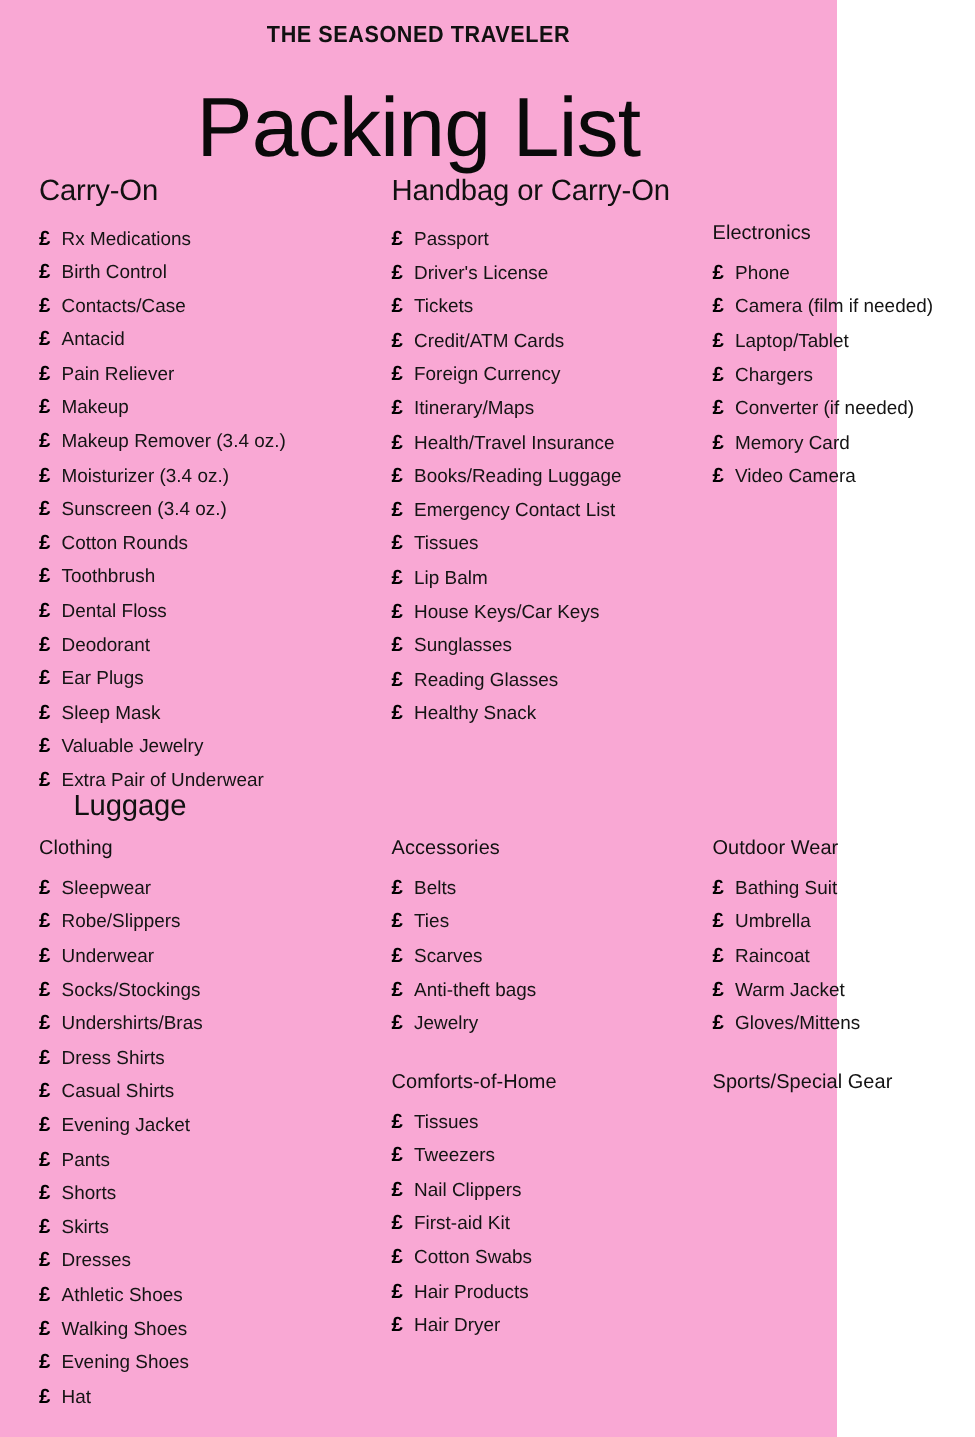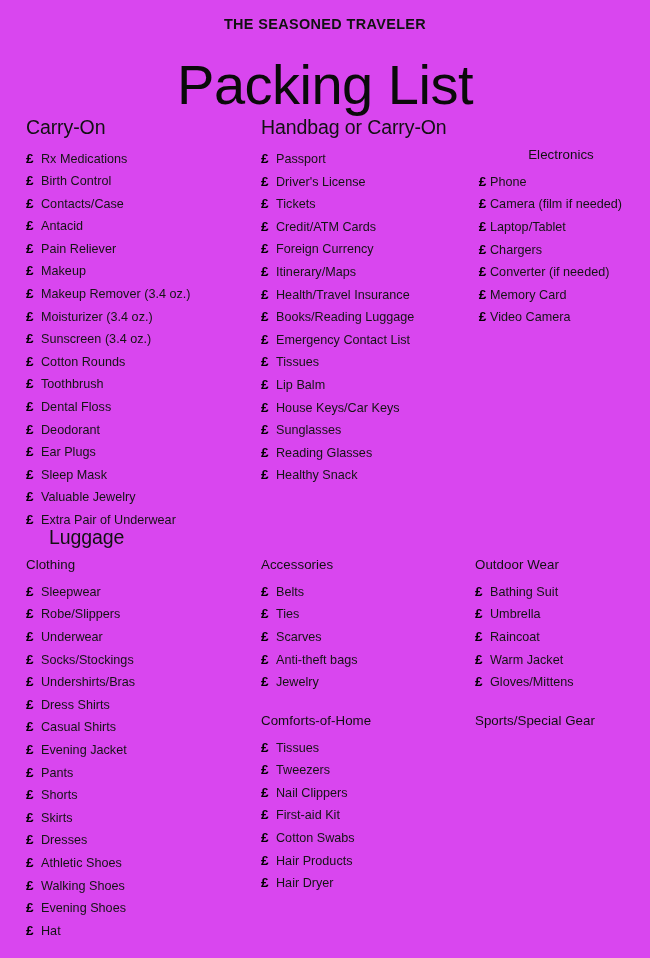--- a/index.html
+++ b/index.html
@@ -12,24 +12,24 @@
     width: 650px;
     height: 958px;
     position: relative;
     overflow: hidden;
     font-family: "Liberation Sans", "DejaVu Sans", sans-serif;
     color: #000000;
     -webkit-font-smoothing: antialiased;
   }
 
   .page {
-    width: 650px;
+    width: 558px;
     height: 958px;
     position: relative;
-    background: #d946ef;
+    background: #f9a8d4;
     box-sizing: border-box;
   }
 
   
   .masthead {
     text-align: center;
     padding-top: 16px;
   }
   .kicker {
     font-size: 15.5px;
@@ -259,21 +259,21 @@
                 <span class="marker">£</span>
                 <span class="item-label">Reading Glasses</span>
               </li>
               <li>
                 <span class="marker">£</span>
                 <span class="item-label">Healthy Snack</span>
               </li>
             </ul>
           </div>
         </div>
-        <div class="col col-3" style="top: 30px; text-align: center;">
+        <div class="col col-3" style="top: 30px;">
           <div class="group">
             <div class="group-title">Electronics</div>
             <ul class="items">
               <li>
                 <span class="marker">£</span>
                 <span class="item-label">Phone</span>
               </li>
               <li>
                 <span class="marker">£</span>
                 <span class="item-label">Camera (film if needed)</span>

